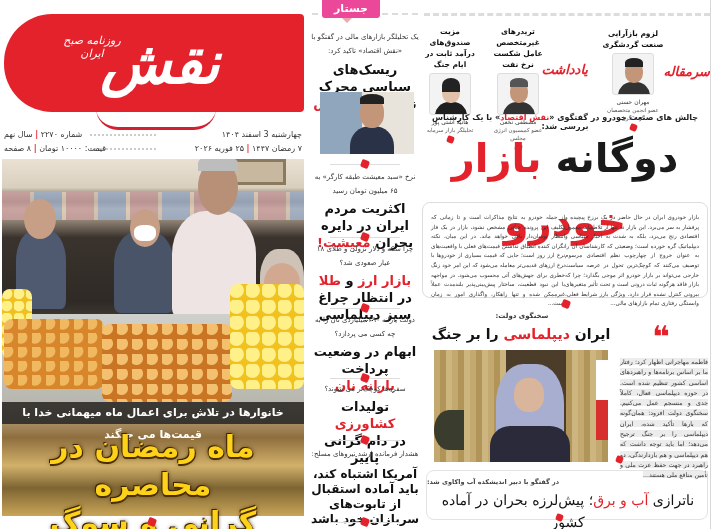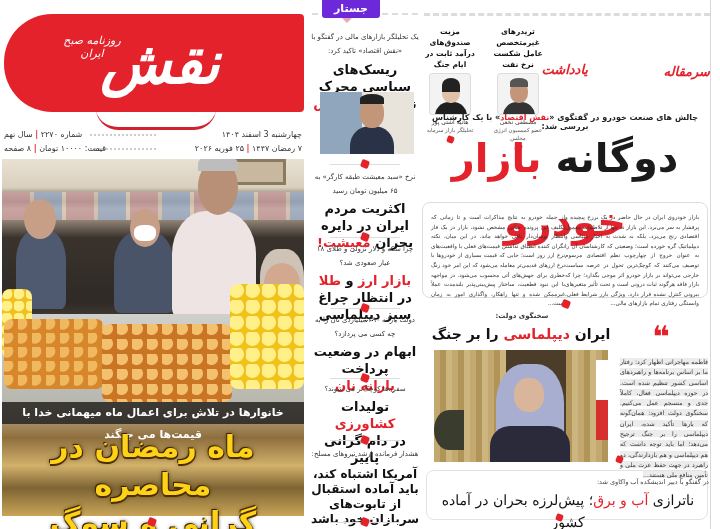--- a/index.html
+++ b/index.html
@@ -84,21 +84,21 @@
   
   #middle { left: 310px; top: 0; width: 110px; height: 529px; }
   .mid-item { position: absolute; left: 0; width: 110px; text-align: center; }
   .mid-kicker { font-size: 7px; line-height: 14px; color: #333; }
   .mid-head { font-weight: bold; font-size: 13px; line-height: 17px; color: #111; }
   .red { color: #e3222c; }
   .mid-sep { position:absolute; left: 20px; width: 70px; height: 8px; }
   .mid-sep .line { position:absolute; left:0; right:0; top:4px; border-top:1px solid #ddd; }
   .mid-sep .mk { position:absolute; left: 31px; top: 0; width: 8px; height: 8px; background:#e3222c; border-radius:2px; transform: rotate(20deg); }
 
-  #journal-tag { position:absolute; left: 12px; top: 0; width: 58px; height: 18px; background:#6d28d9; color:#fff;
+  #journal-tag { position:absolute; left: 12px; top: 0; width: 58px; height: 18px; background:#ec4899; color:#fff;
     font-size: 11px; font-weight: bold; text-align:center; line-height: 18px; border-radius: 0 0 3px 3px; }
   #journal-tag::after { content:""; position:absolute; left: 20px; bottom:-5px; border:5px solid transparent; border-top-color:#e8aab0; border-bottom:0; }
   #journal-rule { position:absolute; left: 2px; top: 13px; width: 106px; height: 4px; border-top: 2px dashed #dcdcdc; }
 
   #mid-portrait { position:absolute; left: 10px; top: 92px; width: 94px; height: 62px; background: linear-gradient(90deg,#8fa6bd 0 45%, #e8e4dc 45%); overflow:hidden; }
   #mid-portrait .suit { position:absolute; left: 30px; top: 34px; width: 44px; height: 30px; background:#2a3248; border-radius: 20px 20px 0 0; }
   #mid-portrait .face { position:absolute; left: 40px; top: 6px; width: 24px; height: 30px; background:#c49679; border-radius: 45%; }
   #mid-portrait .hair { position:absolute; left: 40px; top: 2px; width: 24px; height: 10px; background:#222; border-radius: 50% 50% 0 0; }
 
   
@@ -138,21 +138,21 @@
   #gov-photo .face { position:absolute; left: 80px; top: 28px; width: 30px; height: 34px; background:#d9b59c; border-radius: 45%; }
   #gov-photo .coat { position:absolute; left: 56px; top: 76px; width: 80px; height: 40px; background:#2a2a3a; border-radius: 20px 20px 0 0; }
   #gov-photo .emblem { position:absolute; left: 0; top: 60px; width: 30px; height: 40px; background:#3a3d2e; border-radius: 50% 0 0 50%; }
 
   #quote-icon { position:absolute; left: 232px; top: 322px; color:#e3222c; font-size: 30px; font-weight:bold; line-height: 30px; }
   #quote-text { position:absolute; left: 200px; top: 357px; width: 88px; font-size: 6.2px; line-height: 10.3px; color:#333; text-align: justify; }
   #quote-text span { background: #ececec; }
   #quote-mk { position:absolute; left: 196px; top: 456px; width: 7px; height: 7px; background:#e3222c; border-radius:2px; transform: rotate(20deg); }
 
   #water-box { position:absolute; left: 6px; top: 470px; width: 282px; height: 50px; border: 1px solid #e3e3e3; border-radius: 8px; }
-  #water-kicker { position:absolute; left: 0; top: 7px; width: 282px; text-align:right; font-size: 6.5px; color:#444; }
+  #water-kicker { position:absolute; left: 0; top: 7px; width: 282px; text-align:left; font-size: 6.5px; color:#444;font-weight:bold; }
   #water-headline { position:absolute; left: 0; top: 18px; width: 282px; text-align:center; font-size: 14px; line-height: 22px; color:#111; font-family:"DejaVu Serif", serif; }
   #water-mk { position:absolute; left: 136px; top: 514px; width: 7px; height: 7px; background:#e3222c; border-radius:2px; transform: rotate(20deg); }
 </style>
 </head>
 <body>
 
 <div id="masthead" class="abs">
   <div class="banner"></div>
   <div class="logo-text">نقش اقتصاد</div>
   <div class="sub-logo">روزنامه صبح ایران</div>
@@ -293,20 +293,31 @@
   <div class="mid-sep" style="top:518px;">
       <div class="line"></div>
       <div class="mk"></div>
     </div>
 </div>
 
 <div id="right" class="abs">
   <div id="right-rule"></div>
 
   <div class="section-script" style="right:0px; top:64px;">سرمقاله</div>
+  <div class="col-card" style="right:44px; top:28px; width:66px;">
+    <div class="title">لزوم بازآرایی صنعت گردشگری</div>
+    <div class="photo">
+      <div class="body"></div>
+      <div class="face"></div>
+      <div class="hair"></div>
+    </div>
+    <div class="name">مهران حسنی</div>
+    <div class="role">عضو انجمن متخصصان گردشگری</div>
+    <div class="mk"></div>
+  </div>
 
   <div class="section-script" style="right:122px; top:62px;">یادداشت</div>
 
   <div class="col-card" style="left:0px; top:26px; width:60px;">
     <div class="title">مزیت صندوق‌های درآمد ثابت در ایام جنگ</div>
     <div class="photo">
       <div class="body" style="background:#1f1f1f;"></div>
       <div class="face" style="background:#e0c0a8;"></div>
       <div class="hair" style="height:14px;"></div>
     </div>

